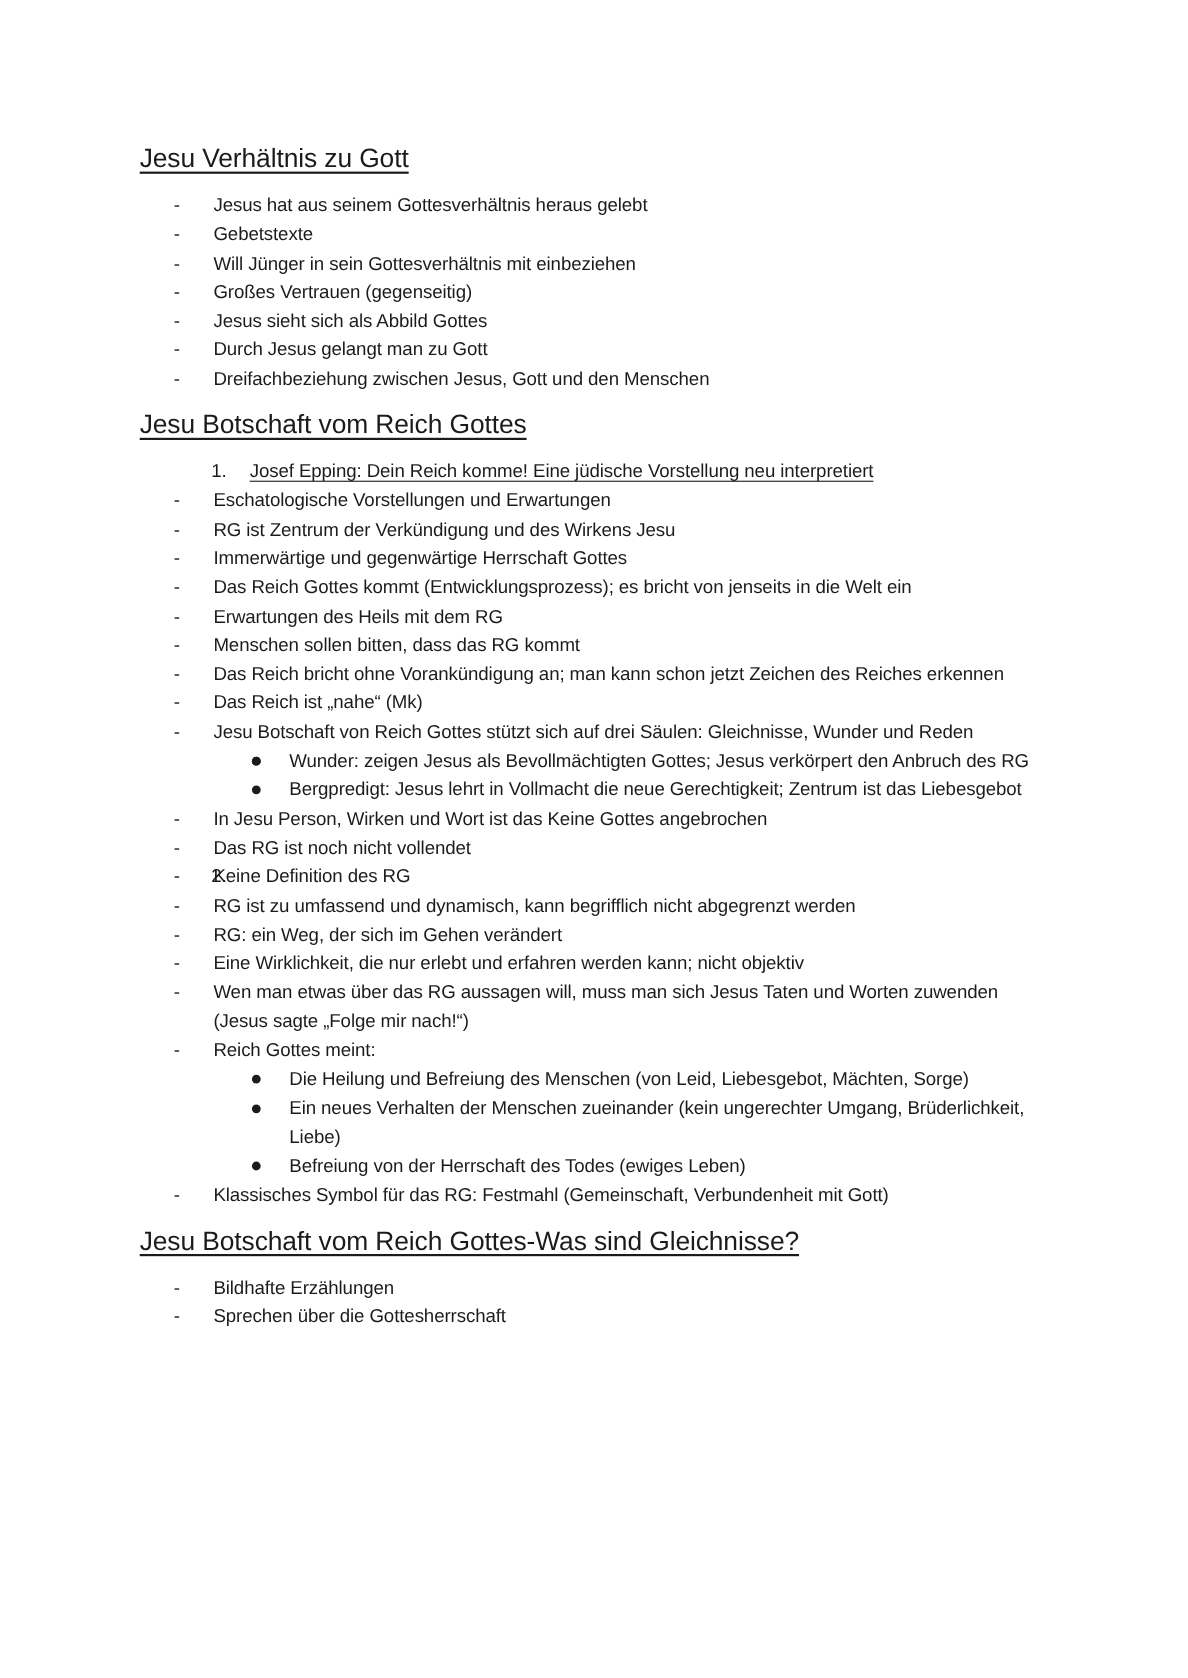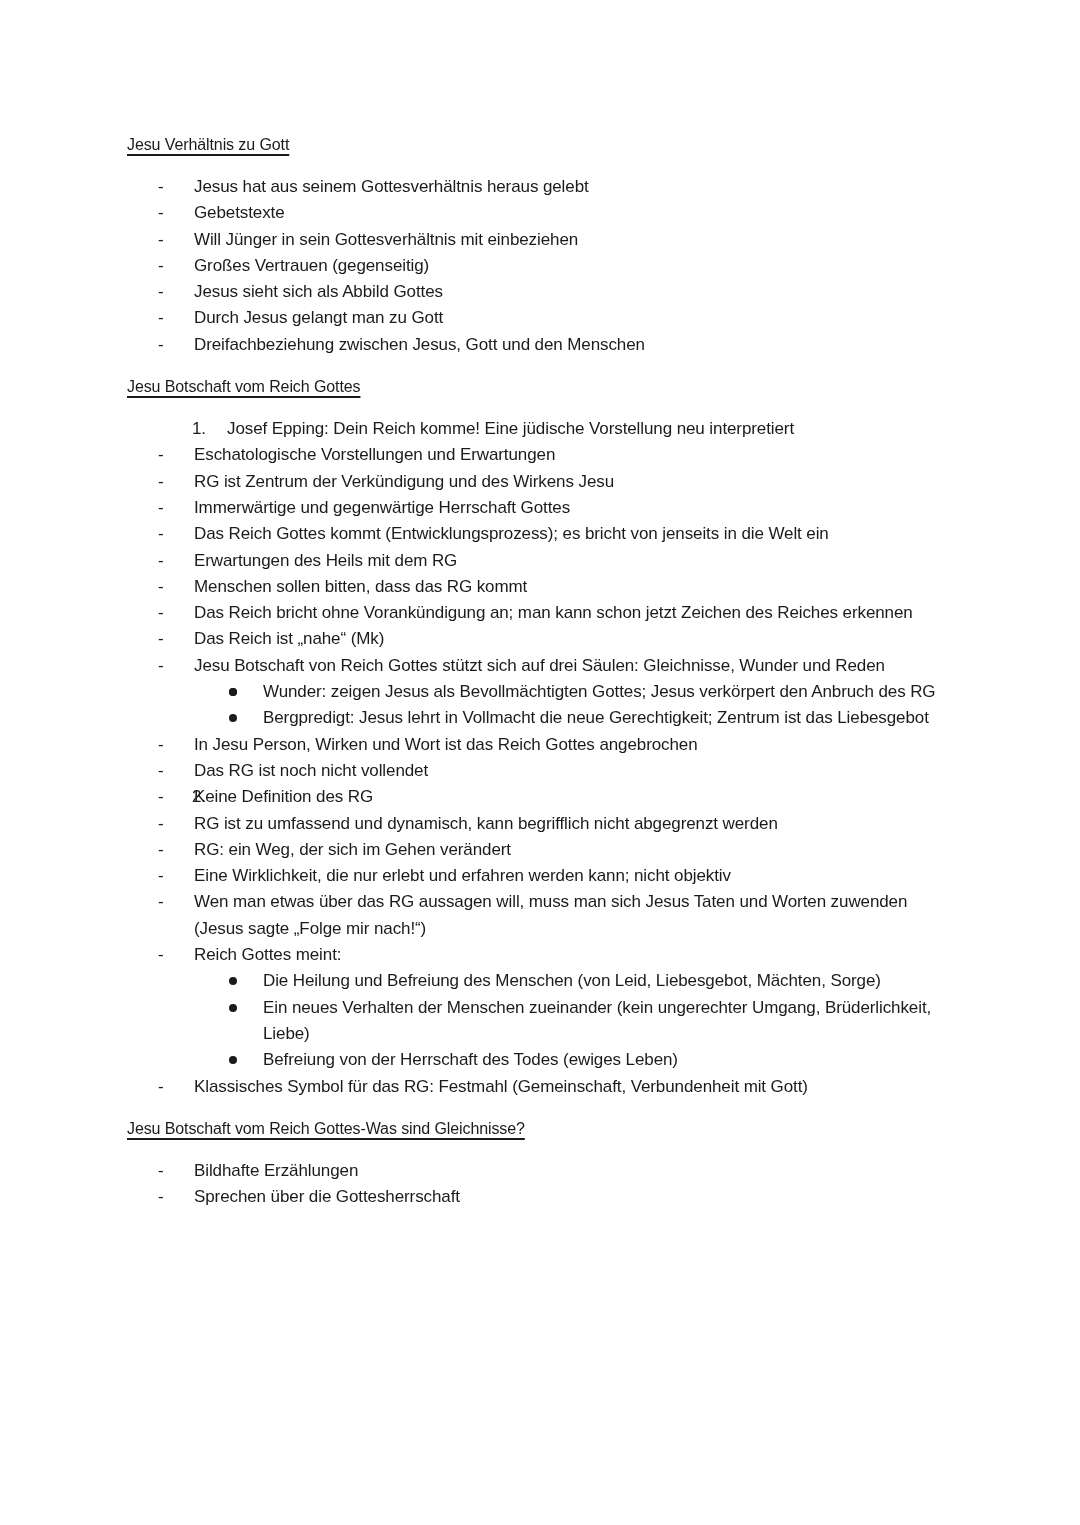--- a/index.html
+++ b/index.html
@@ -21,21 +21,21 @@
     top: 132px;
     width: 826px;
     font-size: 17px;
     line-height: 26.3px;
     letter-spacing: -0.1px;
   }
   .section {
     margin: 0 0 16px 0;
   }
   .heading {
-    font-size: 16px;
+    font-size: 24px;
     font-weight: 400;
     line-height: 26px;
     margin: 0 0 16px 0;
     text-decoration: underline;
     text-decoration-thickness: 1.6px;
     text-underline-offset: 4px;
     letter-spacing: -0.1px;
   }
   .item {
     position: relative;
@@ -51,20 +51,21 @@
   .item.bullet { padding-left: 136px; }
   .item.bullet .marker {
     left: 102px;
     top: 9px;
     width: 8px;
     height: 8px;
     border-radius: 50%;
     background: #1b1b1b;
   }
   .text.u {
+    text-decoration: underline;
     text-decoration-thickness: 1.4px;
     text-underline-offset: 3px;
     margin-top: 48px;
   }
 </style>
 </head>
 <body style="background: rgb(255, 255, 255); color: rgb(27, 27, 27);">
 
 <div class="doc" id="doc">
   <section class="section">
@@ -169,21 +170,21 @@
     <span class="text">Wunder: zeigen Jesus als Bevollmächtigten Gottes; Jesus verkörpert den Anbruch des RG</span>
   </div>
 
   <div class="item bullet">
     <span class="marker"></span>
     <span class="text">Bergpredigt: Jesus lehrt in Vollmacht die neue Gerechtigkeit; Zentrum ist das Liebesgebot</span>
   </div>
 
   <div class="item dash">
     <span class="marker">-</span>
-    <span class="text">In Jesu Person, Wirken und Wort ist das Reich Gottes angebrochen</span>
+    <span class="text">In Jesu Person, Wirken und Wort ist das Keine Gottes angebrochen</span>
   </div>
 
   <div class="item dash">
     <span class="marker">-</span>
     <span class="text">Das RG ist noch nicht vollendet</span>
   </div>
 
   <div class="item number">
     <span class="marker">2.</span>
   </div>

